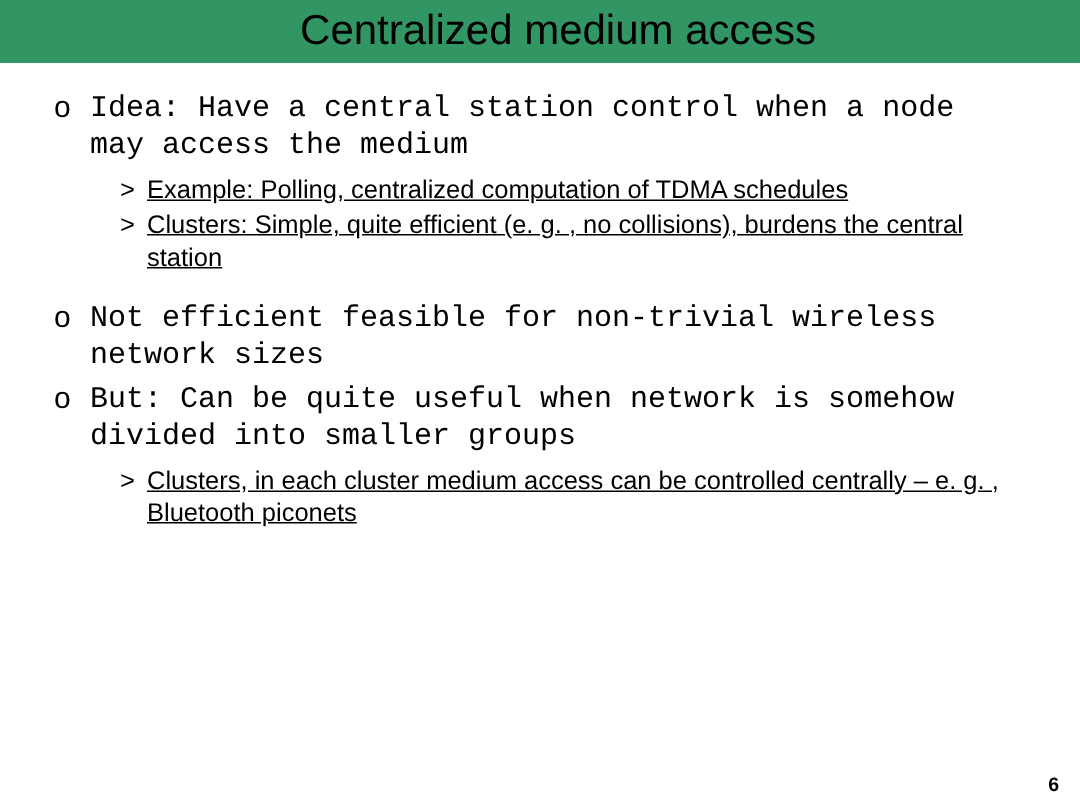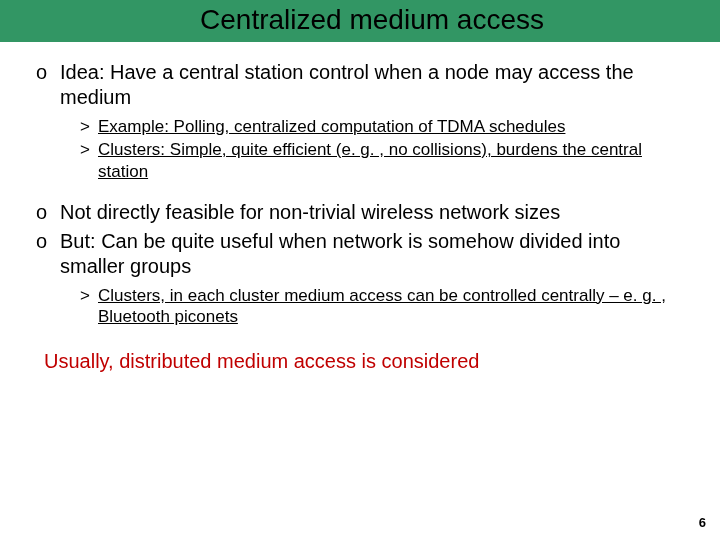--- a/index.html
+++ b/index.html
@@ -33,20 +33,21 @@
   .bullet-o {
     display: flex;
     margin-bottom: 4px;
   }
   .bullet-o .marker {
     flex: 0 0 24px;
     font-size: 20px;
   }
   .bullet-o .text {
     flex: 1;
+    font-family: Liberation Mono, monospace;
   }
   .sub-list {
     margin: 6px 0 18px 44px;
     font-size: 17px;
     line-height: 1.25;
   }
   .bullet-sub {
     display: flex;
     margin-bottom: 2px;
   }
@@ -91,30 +92,29 @@
       <div class="text">Example: Polling, centralized computation of TDMA schedules</div>
     </div>
     <div class="bullet-sub">
       <div class="marker">&gt;</div>
       <div class="text">Clusters: Simple, quite efficient (e. g. , no collisions), burdens the central station</div>
     </div>
   </div>
 
   <div class="bullet-o">
     <div class="marker">o</div>
-    <div class="text">Not directly feasible for non-trivial wireless network sizes</div>
+    <div class="text">Not efficient feasible for non-trivial wireless network sizes</div>
   </div>
 
   <div class="bullet-o">
     <div class="marker">o</div>
     <div class="text">But: Can be quite useful when network is somehow divided into smaller groups</div>
   </div>
   <div class="sub-list">
     <div class="bullet-sub">
       <div class="marker">&gt;</div>
       <div class="text">Clusters, in each cluster medium access can be controlled centrally – e. g. , Bluetooth piconets</div>
     </div>
   </div>
 
-  <div class="closing">Usually, distributed medium access is considered</div>
 </div>
 
 <div class="page-num">6</div>
 
 </body></html>

